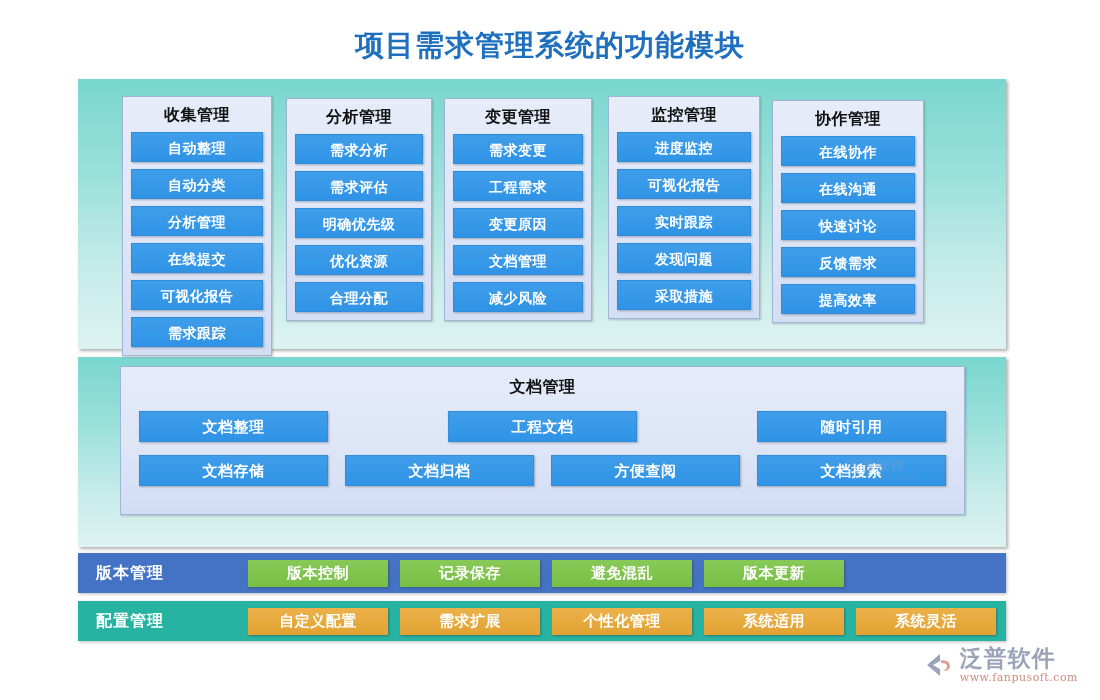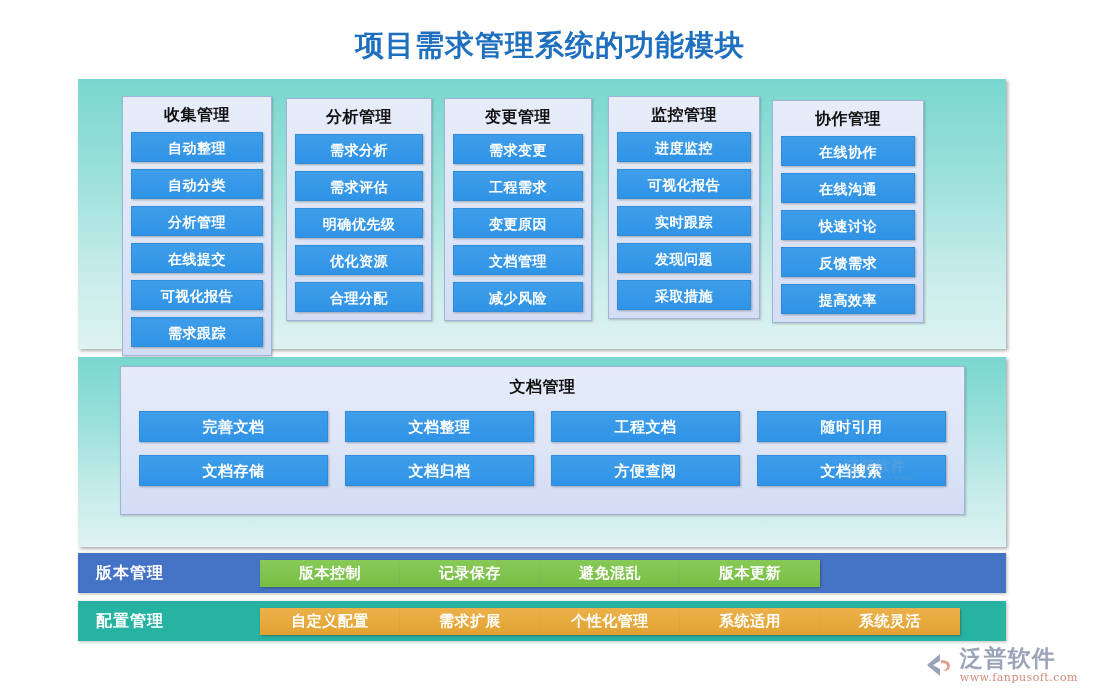--- a/index.html
+++ b/index.html
@@ -132,21 +132,21 @@
   #bar-config  { top: 601px; background: #26b3a2; }
 
   .bar-label {
     width: 170px;
     padding-left: 18px;
     color: #ffffff;
     font-size: 16px;
     font-weight: bold;
     letter-spacing: 1px;
   }
-  .bar-items { display: flex; gap: 0; margin-left: 12px; }
+  .bar-items { display: flex; gap: 12px; }
   .bar-btn {
     width: 140px;
     height: 27px;
     line-height: 27px;
     text-align: center;
     color: #ffffff;
     font-size: 15px;
     font-weight: bold;
     letter-spacing: 0.5px;
     box-shadow: 1px 1px 2px rgba(50,50,50,0.45);
@@ -265,21 +265,20 @@
     <div class="mod-btn">在线沟通</div>
     <div class="mod-btn">快速讨论</div>
     <div class="mod-btn">反馈需求</div>
     <div class="mod-btn">提高效率</div>
   </div>
 </div>
 
 <div id="docs-inner">
   <div id="docs-title">文档管理</div>
   <div class="doc-row">
-    <div class="doc-btn">完善文档</div>
     <div class="doc-btn">文档整理</div>
     <div class="doc-btn">工程文档</div>
     <div class="doc-btn">随时引用</div>
   </div>
   <div class="doc-row">
     <div class="doc-btn">文档存储</div>
     <div class="doc-btn">文档归档</div>
     <div class="doc-btn">方便查阅</div>
     <div class="doc-btn">文档搜索</div>
   </div>

